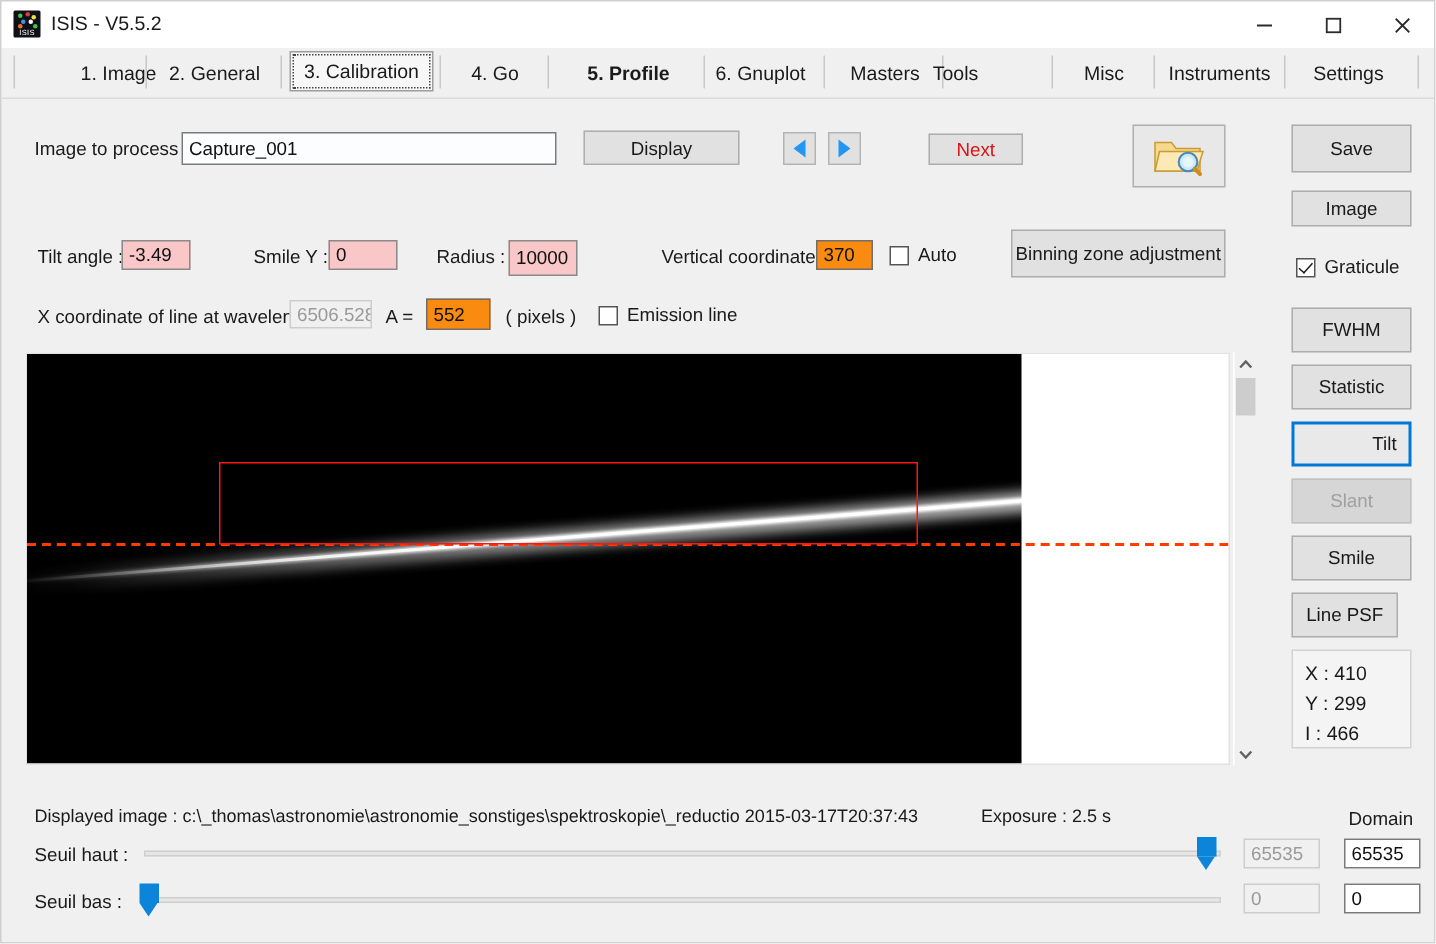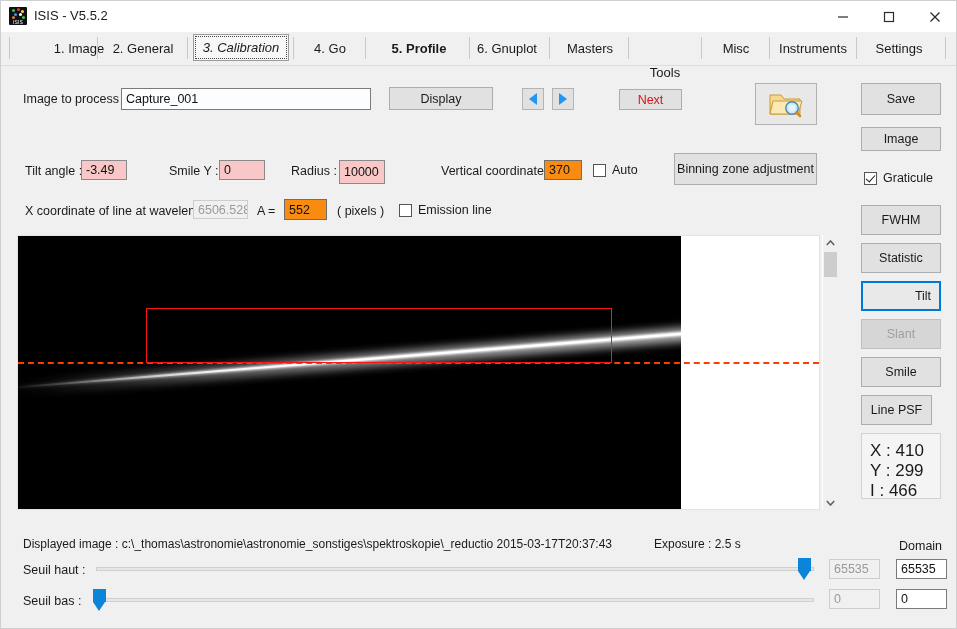--- a/index.html
+++ b/index.html
@@ -79,21 +79,20 @@
     box-sizing: border-box;
     white-space: nowrap;
   }
   .tab.selected {
     background: #f7f7f7;
     border: 1px solid #9c9c9c;
     outline: 1px dotted #444;
     outline-offset: -3px;
     top: 2px;
     height: 27px;
-    font-style: italic;
   }
   .tabsep {
     position: absolute;
     top: 5px;
     width: 1px; height: 22px;
     background: #c8c8c8;
   }
 
   
   .lbl {
@@ -268,21 +267,21 @@
     position: absolute;
     left: 860px; top: 432px;
     width: 80px; height: 66px;
     background: #f4f4f4;
     border: 1px solid #d2d2d2;
     box-sizing: border-box;
   }
   #coordbox div {
     position: absolute;
     left: 8px;
-    font-size: 17px;
+    font-size: 13px;
     color: #1a1a1a;
     white-space: nowrap;
   }
 </style>
 </head>
 <body>
 
 <div id="app">
 
   <div id="titlebar">
@@ -325,21 +324,21 @@
     <div class="tab selected" style="left:192px; width:96px;">3. Calibration</div>
     <div class="tabsep" style="left:292px;"></div>
     <div class="tab" style="left:298px; width:62px;">4. Go</div>
     <div class="tabsep" style="left:364px;"></div>
     <div class="tab" style="left:370px; width:96px;font-weight:bold;">5. Profile</div>
     <div class="tabsep" style="left:468px;"></div>
     <div class="tab" style="left:472px; width:68px;">6. Gnuplot</div>
     <div class="tabsep" style="left:548px;"></div>
     <div class="tab" style="left:552px; width:74px;">Masters</div>
     <div class="tabsep" style="left:627px;"></div>
-    <div class="tab" style="left:632px; width:64px;margin-top:24px;">Tools</div>
+    <div class="tab" style="left:604px; width:64px;">Tools</div>
     <div class="tabsep" style="left:700px;"></div>
     <div class="tab" style="left:706px; width:58px;">Misc</div>
     <div class="tabsep" style="left:768px;"></div>
     <div class="tab" style="left:772px; width:80px;">Instruments</div>
     <div class="tabsep" style="left:855px;"></div>
     <div class="tab" style="left:860px; width:76px;">Settings</div>
     <div class="tabsep" style="left:944px;"></div>
   </div>
 
   <div class="lbl" style="left:22px; top:91px;">Image to process :</div>

